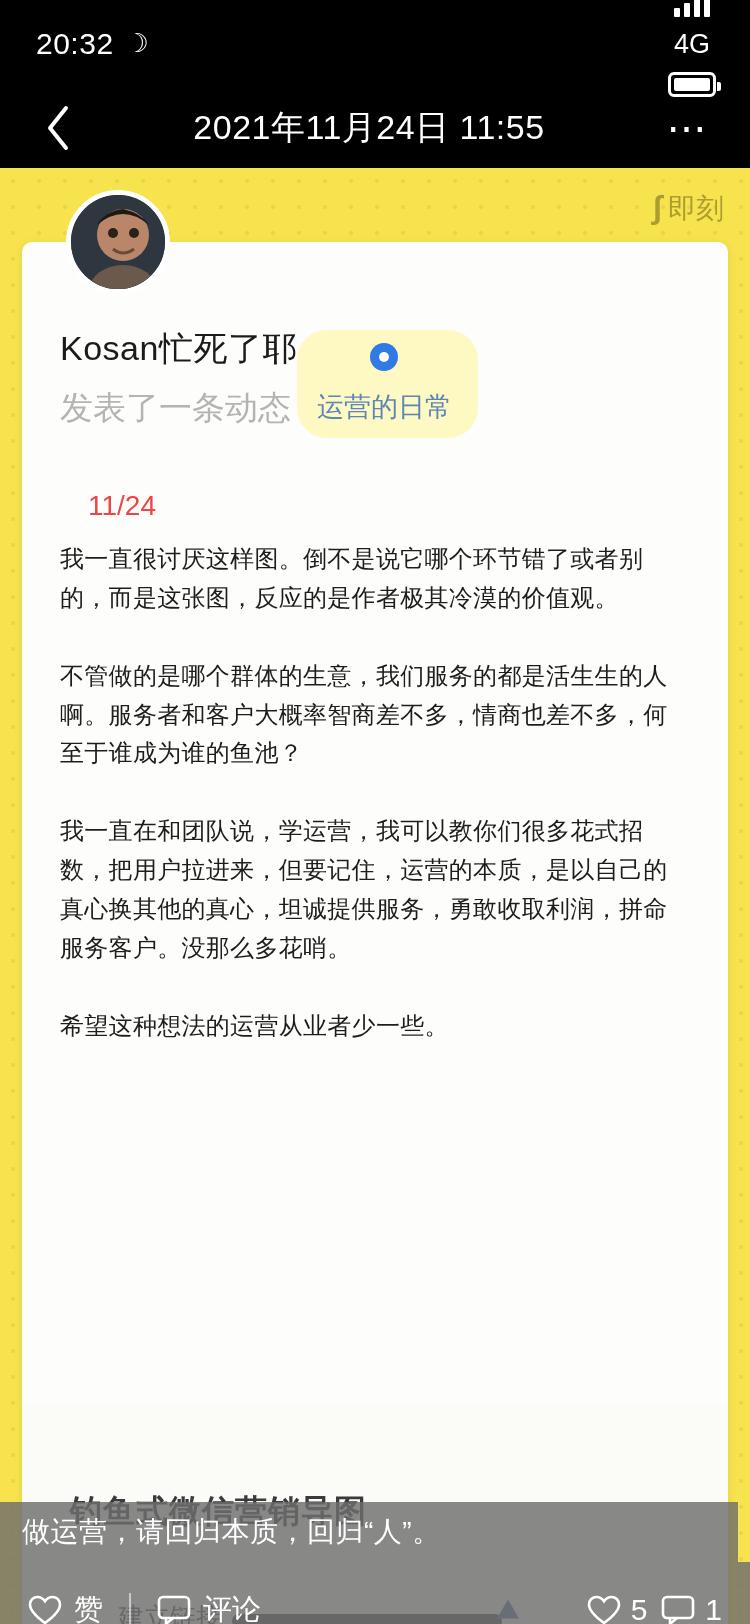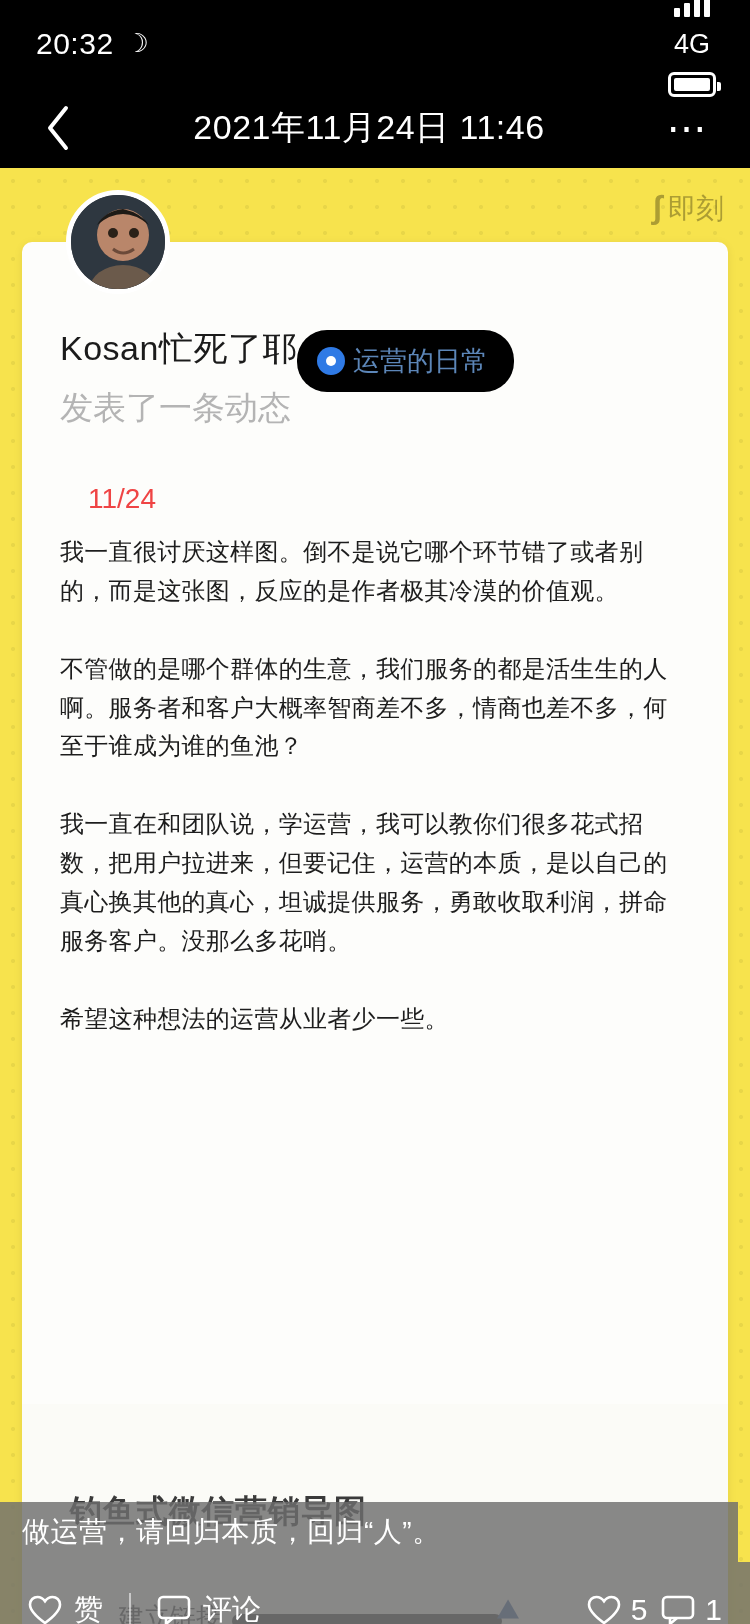--- a/index.html
+++ b/index.html
@@ -185,27 +185,28 @@
     letter-spacing: 0.5px;
   }
   .author-sub {
     margin-top: 14px;
     font-size: 33px;
     color: #b4b4b4;
   }
   .topic-chip {
     display: flex;
     align-items: center;
-    gap: 8px;
-    background: #000000;
+    gap: 18px;
+    background: #fef9c3;
     color: #5c86b8;
     border-radius: 30px;
     padding: 13px 26px 13px 20px;
     font-size: 27px;
     margin-top: 4px;
+    flex-direction: column;
   }
   .chip-dot {
     width: 28px; height: 28px;
     border-radius: 50%;
     background: #2f7ae5;
     position: relative;
     flex: none;
   }
   .chip-dot::after {
     content: "";
@@ -353,21 +354,21 @@
         </span>
     </div>
   </div>
 
   <div class="navbar">
     <div class="nav-back">
       <svg class="icon-svg" width="28" height="48" viewBox="0 0 28 48" aria-hidden="true">
         <path d="M22 4 L6 24 L22 44" fill="none" stroke="#ffffff" stroke-width="4" stroke-linecap="round" stroke-linejoin="round"></path>
       </svg>
     </div>
-    <div class="nav-title">2021年11月24日 11:46</div>
+    <div class="nav-title">2021年11月24日 11:55</div>
     <div class="nav-more">⋯</div>
   </div>
 
   <div class="page">
     <div class="dots"></div>
 
     <div class="brand">
       <span class="logo">∫</span>
       <span>即刻</span>
     </div>

